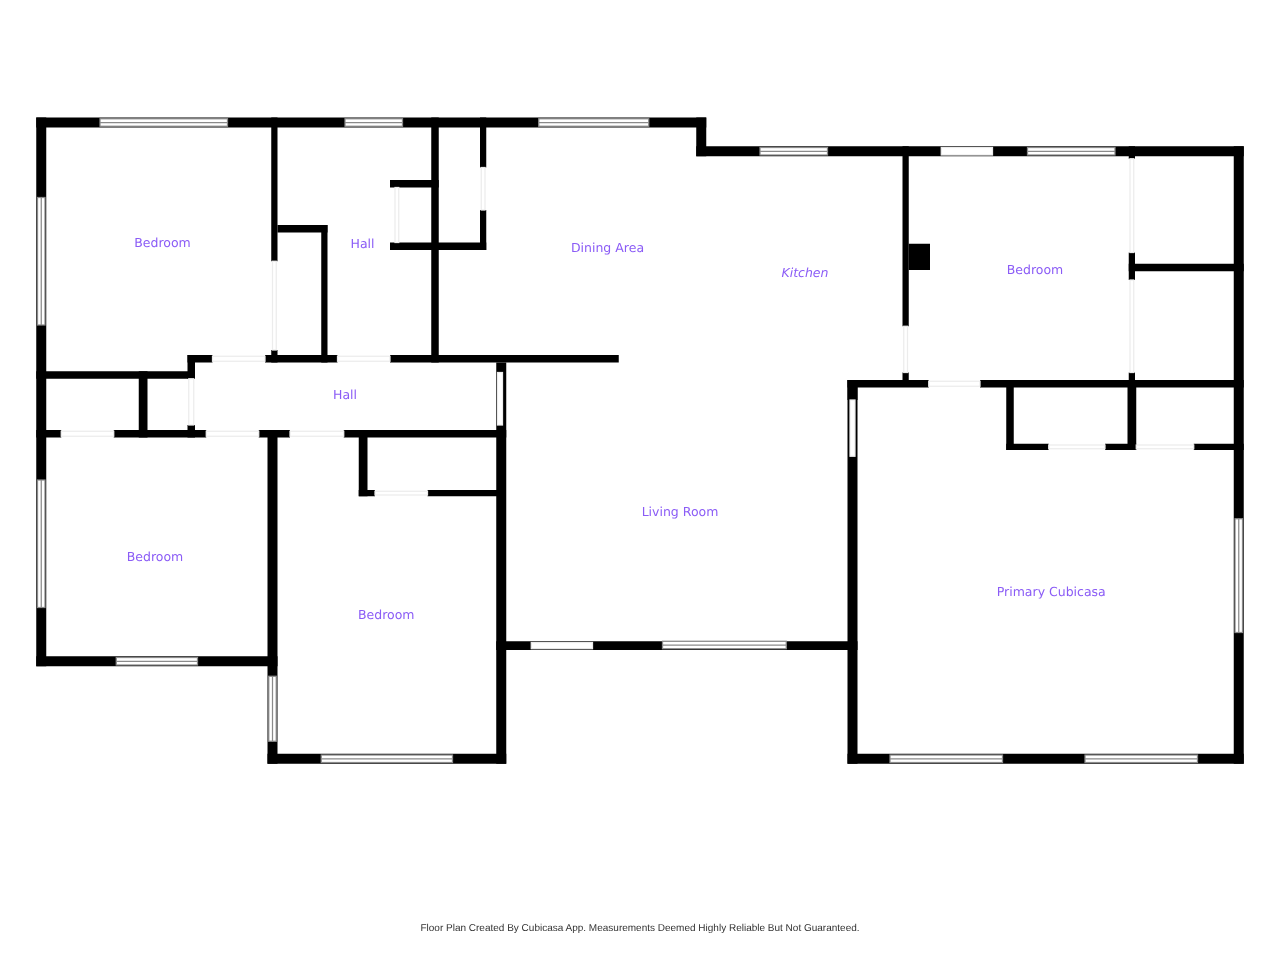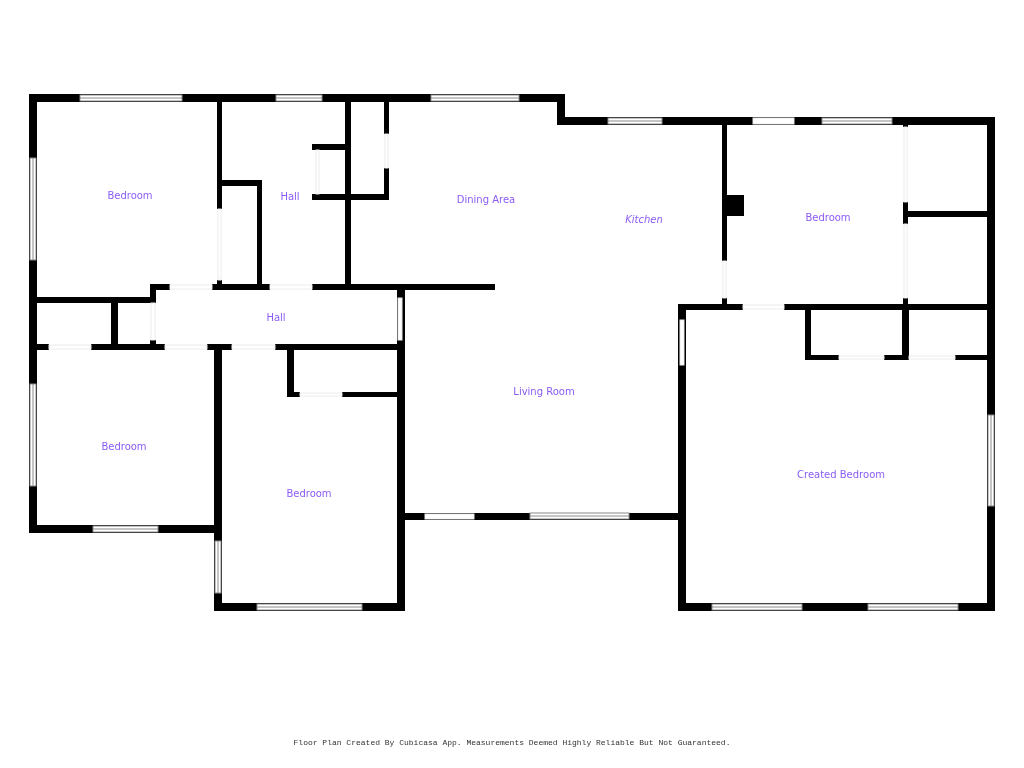--- a/index.html
+++ b/index.html
@@ -3,21 +3,21 @@
 <meta charset="utf-8">
 <style>
   html, body { margin: 0; padding: 0; background: #ffffff; }
   body { width: 1024px; height: 768px; position: relative; overflow: hidden; font-family: "DejaVu Sans", sans-serif; }
   #plan { position: absolute; left: 0; top: 0; }
   .wall { fill: #000000; }
   .win-frame { fill: #ffffff; stroke: #8a8a8a; stroke-width: 1; }
   .win-line { stroke: #8a8a8a; stroke-width: 1; }
   .door-gap { fill: #ffffff; stroke: #ececec; stroke-width: 1; }
   .room-label { position: absolute; font-size: 10px; color: #8b5cf6; white-space: nowrap; transform: translate(-50%, -50%); font-family: "DejaVu Sans", sans-serif; letter-spacing: 0; }
-  .footer { position: absolute; left: 512px; top: 742px; transform: translate(-50%, -50%); font-size: 8px; color: #333333; white-space: nowrap; font-family: Liberation Mono, monospace; }
+  .footer { position: absolute; left: 512px; top: 742px; transform: translate(-50%, -50%); font-size: 8px; color: #333333; white-space: nowrap; font-family: Liberation Sans, sans-serif; }
 </style>
 </head>
 <body>
 
 <svg id="plan" width="1024" height="768" viewBox="0 0 1024 768" xmlns="http://www.w3.org/2000/svg">
   <g>
 
     <rect class="wall" x="29" y="94" width="536" height="8"></rect>
 
     <rect class="wall" x="557" y="94" width="8" height="31"></rect>
@@ -149,16 +149,16 @@
 </svg>
 
 <div class="room-label" style="left:130px; top:195px;">Bedroom</div>
 <div class="room-label" style="left:290px; top:196px;">Hall</div>
 <div class="room-label" style="left:486px; top:199px;">Dining Area</div>
 <div class="room-label" style="left:644px; top:219px;font-style:italic;">Kitchen</div>
 <div class="room-label" style="left:828px; top:217px;">Bedroom</div>
 <div class="room-label" style="left:276px; top:317px;">Hall</div>
 <div class="room-label" style="left:124px; top:446px;">Bedroom</div>
 <div class="room-label" style="left:309px; top:493px;">Bedroom</div>
-<div class="room-label" style="left:544px; top:391px;">Living Room</div>
-<div class="room-label" style="left:841px; top:474px;">Created Bedroom</div>
+<div class="room-label" style="left:544px; top:410px;">Living Room</div>
+<div class="room-label" style="left:841px; top:474px;">Primary Cubicasa</div>
 
 <div class="footer">Floor Plan Created By Cubicasa App. Measurements Deemed Highly Reliable But Not Guaranteed.</div>
 
 </body></html>

